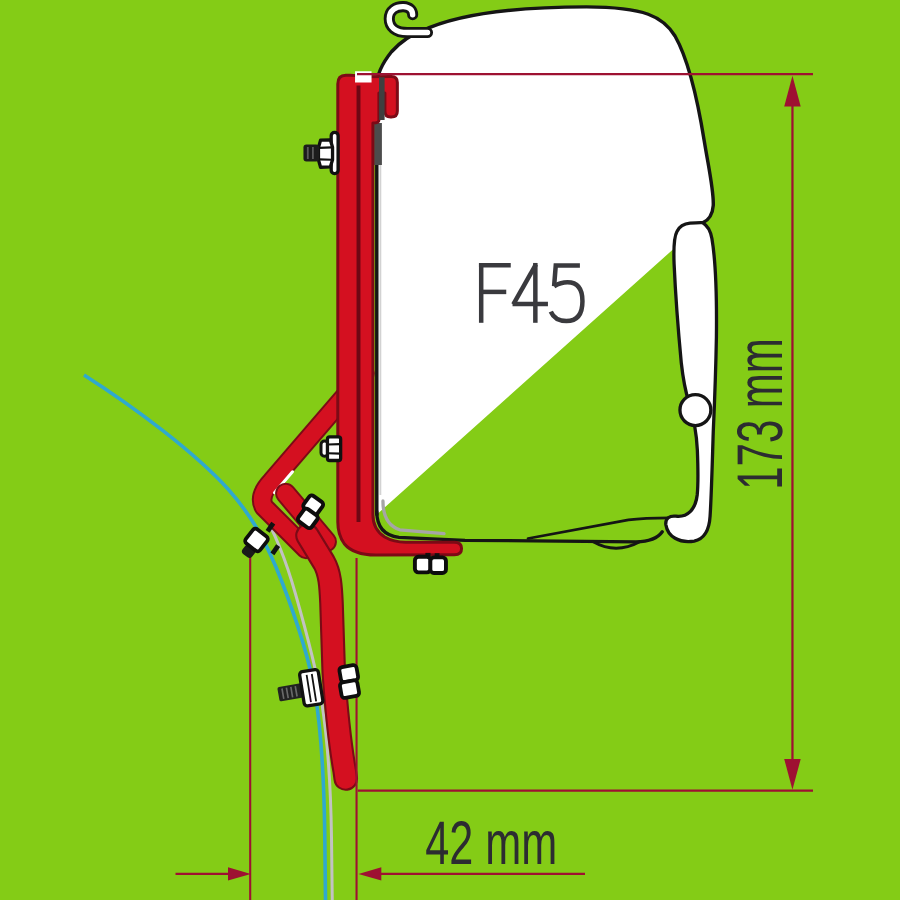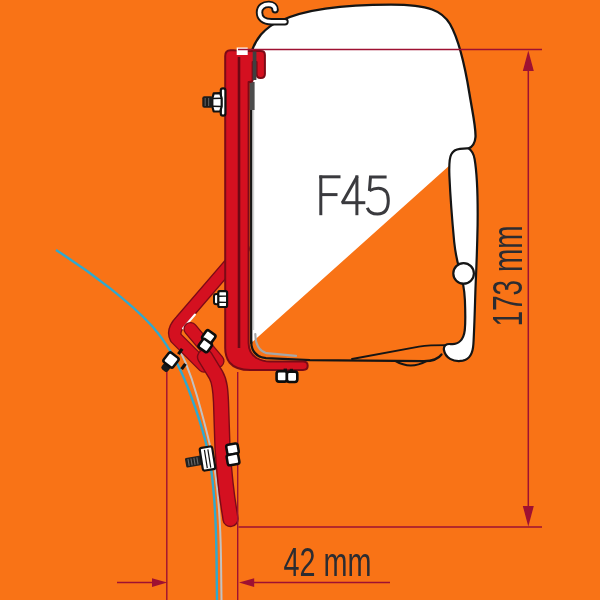--- a/index.html
+++ b/index.html
@@ -1,16 +1,16 @@
 <!DOCTYPE html>
 <html><head>
 <meta charset="utf-8">
 <style>
 html,body{margin:0;padding:0;background:#ffffff;}
-#stage{position:relative;width:600px;height:600px;background:#f97316;overflow:hidden;}
+#stage{position:relative;width:600px;height:600px;background:#84cc16;overflow:hidden;}
 svg{position:absolute;top:0;left:0;}
 text{font-family:"Liberation Sans",sans-serif;}
 </style>
 </head>
 <body>
 <div id="stage">
 <svg width="600" height="600" viewBox="0 0 600 600">
 
 <g>
 <path d="M 172,336 C 182,352 190,371 197,396 C 205,424 211,446 214.5,468 C 218,491 220.5,524 221,558 C 221.2,578 221.5,592 221.5,600" fill="none" stroke="#c2c2c2" stroke-width="2"></path>

